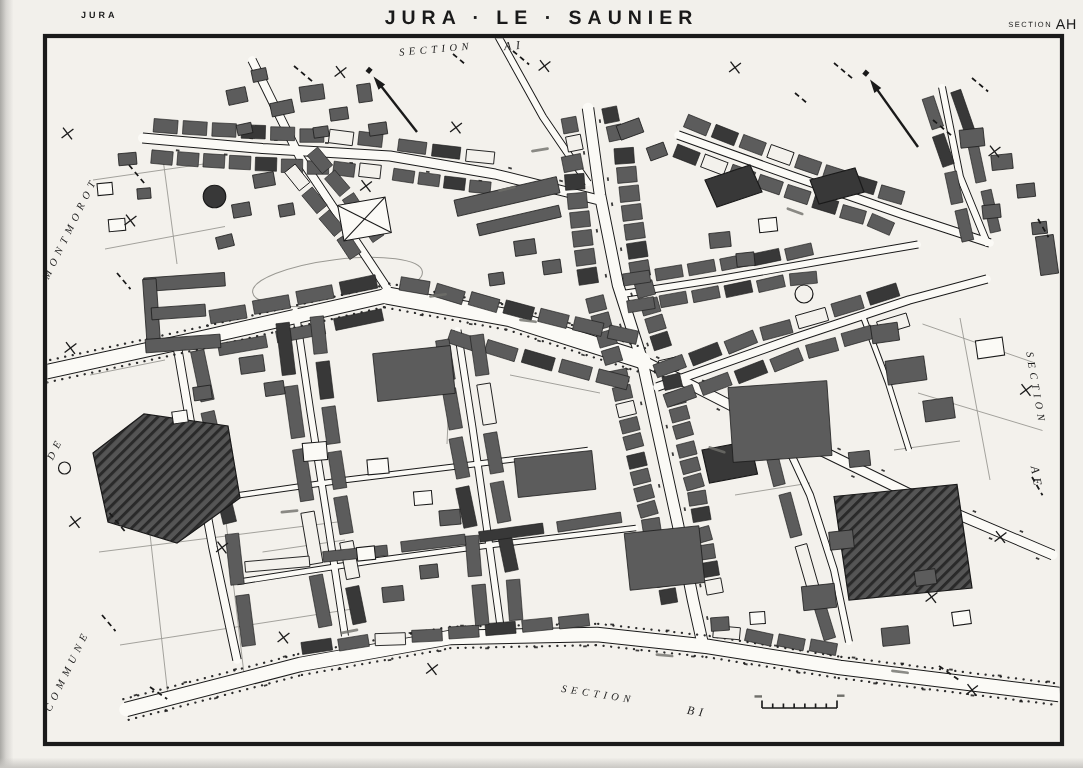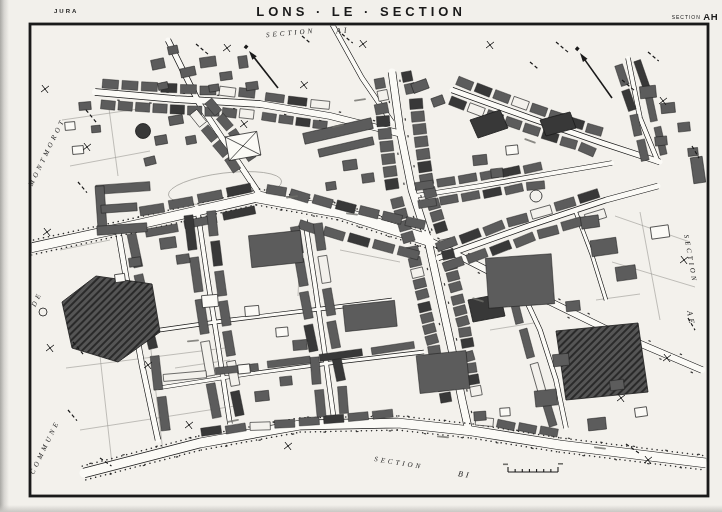--- a/index.html
+++ b/index.html
@@ -8,21 +8,21 @@
   #map-svg{position:absolute;left:0;top:0;width:722px;height:512px;}
   .scan-left{position:absolute;left:0;top:0;bottom:0;width:9px;
     background:linear-gradient(90deg,#a9a8a4,#d6d4d0 45%,rgba(242,240,235,0));}
   .scan-bottom{position:absolute;left:0;bottom:0;right:0;height:7px;
     background:linear-gradient(0deg,#c9c7c3,rgba(242,240,235,0));}
   .lbl{position:absolute;white-space:nowrap;}
   .lbl-jura{left:54px;top:8px;font-size:6px;font-weight:bold;letter-spacing:2px;}
   .lbl-title{left:50%;top:4px;transform:translateX(-50%);font-size:13px;font-weight:bold;
     letter-spacing:4px;}
   .lbl-sheet{right:4px;top:11px;font-size:5px;letter-spacing:1px;}
-  .lbl-sheet .big{font-size:9.5px;font-weight:bold;letter-spacing:0.5px;vertical-align:-1px;}
+  .lbl-sheet .big{font-size:9.5px;font-weight:normal;letter-spacing:0.5px;vertical-align:-1px;}
   .serifcap{font-family:"Liberation Serif",serif;font-style:italic;font-size:7px;
     letter-spacing:3px;color:#1d1d1d;}
   .lbl-top-word{left:266px;top:29px;transform:rotate(-5deg);}
   .lbl-top-id{left:336px;top:26px;transform:rotate(-5deg);font-size:8px;}
   .lbl-bottom-word{left:374px;top:459px;transform:rotate(9deg);}
   .lbl-bottom-id{left:458px;top:470px;transform:rotate(9deg);font-size:8px;}
   .lbl-right-word{left:690px;top:234px;transform:rotate(80deg);transform-origin:0 0;}
   .lbl-right-id{left:694px;top:310px;transform:rotate(80deg);transform-origin:0 0;font-size:8px;}
   .lbl-left{letter-spacing:3.5px;}
   .lbl-left-1{left:47px;top:152px;transform:translate(-50%,-50%) rotate(-64deg);}
@@ -618,21 +618,21 @@
         <line x1="536.5714285714286" y1="472" x2="536.5714285714286" y2="469"></line>
         <line x1="543.7142857142857" y1="472" x2="543.7142857142857" y2="469"></line>
         <line x1="550.8571428571429" y1="472" x2="550.8571428571429" y2="469"></line>
         <line x1="558" y1="472" x2="558" y2="467"></line>
         <rect x="503" y="463.5" width="5" height="1.6" fill="#6f6f6a" stroke="none"></rect>
         <rect x="558" y="463" width="5" height="1.6" fill="#6f6f6a" stroke="none"></rect>
       </g>
     </svg>
 
   <div class="lbl lbl-jura">JURA</div>
-  <div class="lbl lbl-title">LONS · LE · SECTION</div>
+  <div class="lbl lbl-title">JURA · LE · SAUNIER</div>
   <div class="lbl lbl-sheet"><span>SECTION</span> <span class="big">AH</span></div>
 
   <div class="lbl serifcap lbl-top-word">SECTION</div>
   <div class="lbl serifcap lbl-top-id">AI</div>
 
   <div class="lbl serifcap lbl-bottom-word">SECTION</div>
   <div class="lbl serifcap lbl-bottom-id">BI</div>
 
   <div class="lbl serifcap lbl-right-word">SECTION</div>
   <div class="lbl serifcap lbl-right-id">AE</div>

